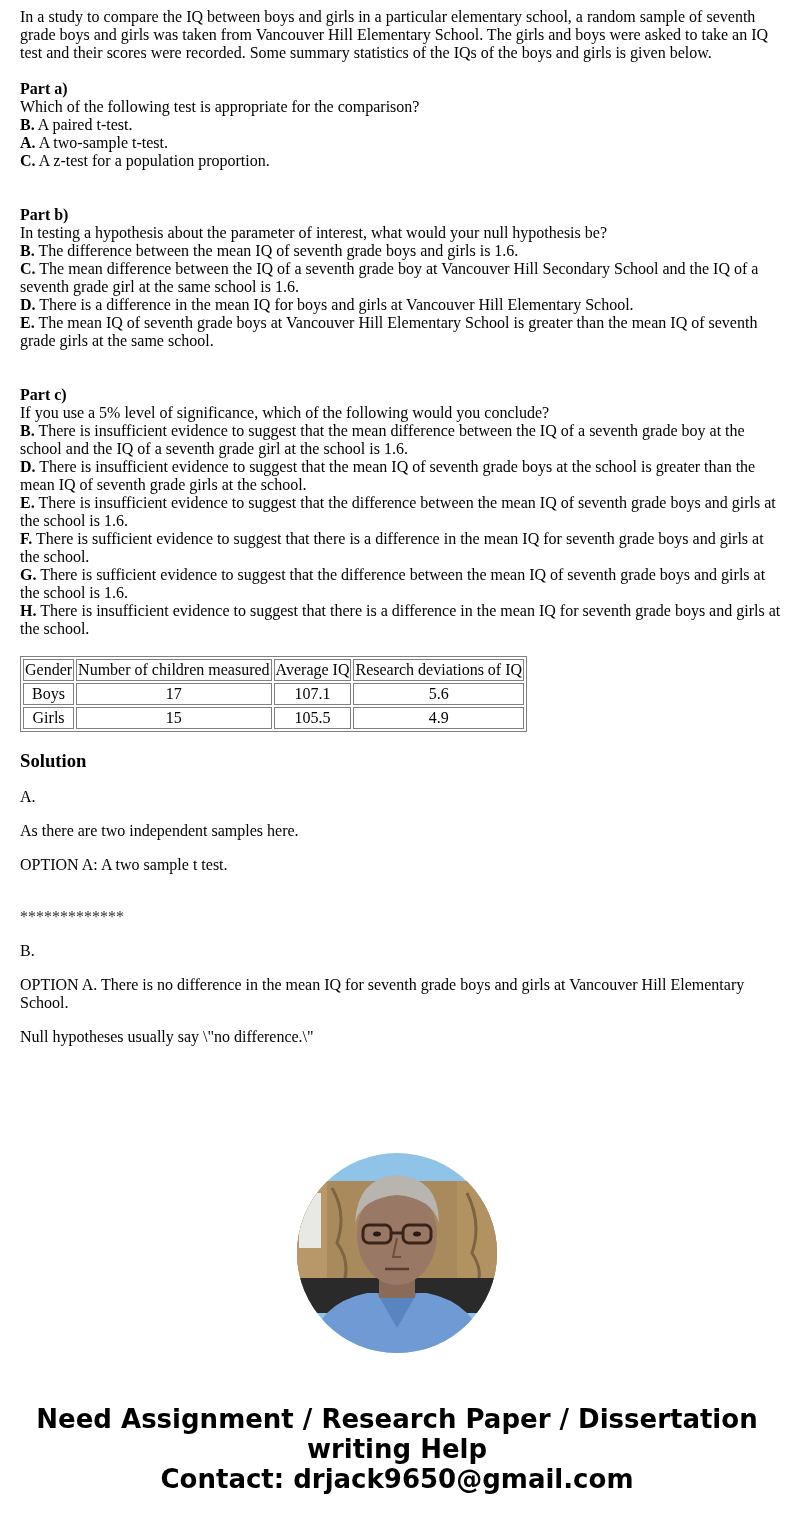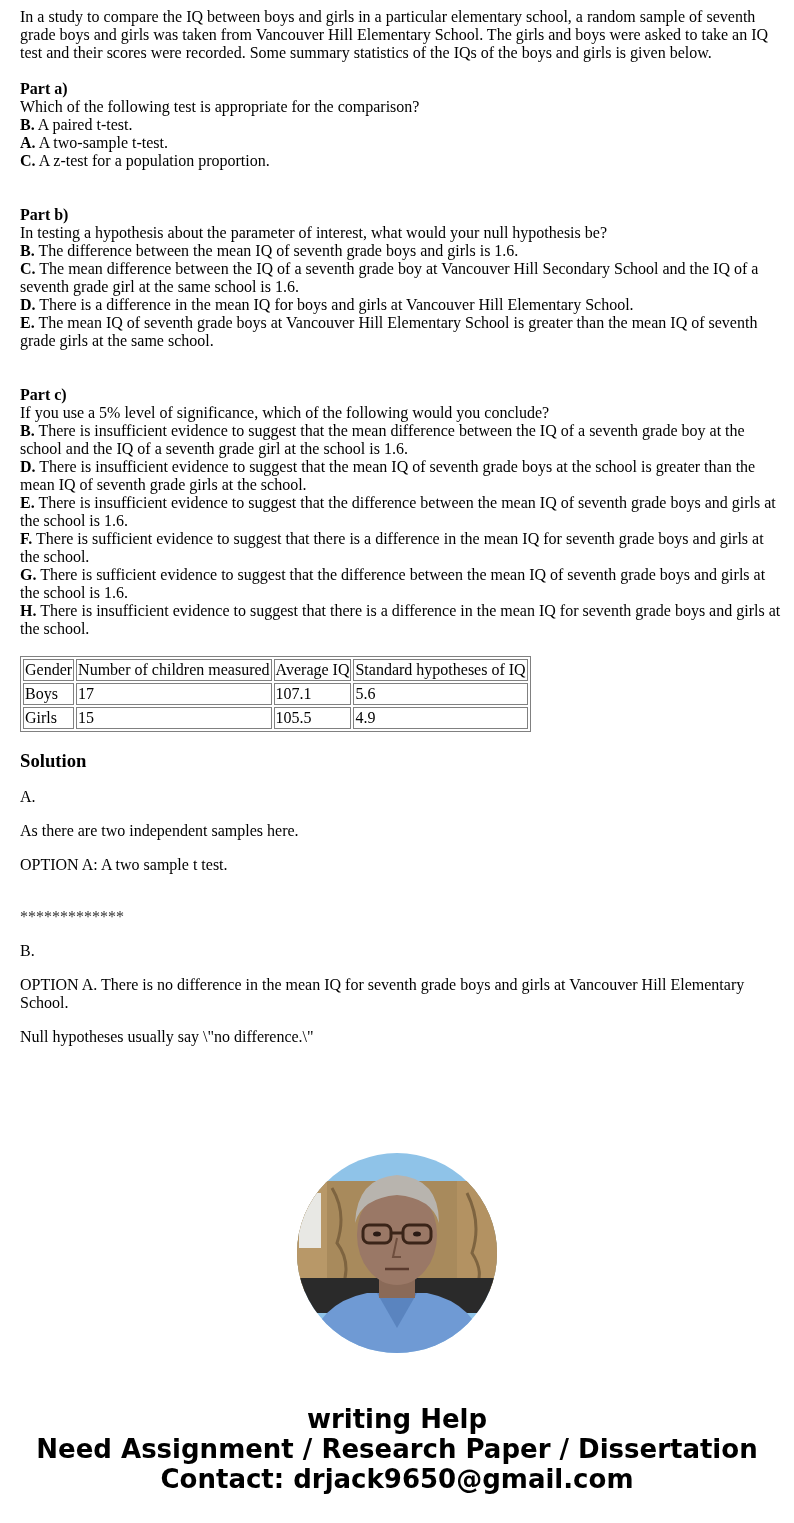--- a/index.html
+++ b/index.html
@@ -41,20 +41,21 @@
     .spacer-2 { height: 36px; }
     .table-wrap {
       margin-top: 18px;
     }
     table.stats {
       border: 1px solid #808080;
       border-collapse: separate;
       border-spacing: 2px;
       font-family: "Liberation Serif", serif;
       font-size: 16px;
+      text-align: center;
     }
     table.stats td {
       border: 1px solid #808080;
       padding: 1px;
       line-height: 18px;
       height: 18px;
     }
     h3.solution-title {
       font-size: 18.7px;
       font-weight: bold;
@@ -137,21 +138,21 @@
     <span class="option"><b>H.</b><span> There is insufficient evidence to suggest that there is a difference in the mean IQ for seventh grade boys and girls at the school.</span></span>
   </div>
 
   <div class="table-wrap">
     <table class="stats">
       <tbody>
           <tr>
         <td>Gender</td>
         <td>Number of children measured</td>
         <td>Average IQ</td>
-        <td>Standard hypotheses of IQ</td>
+        <td>Research deviations of IQ</td>
       </tr>
       <tr>
         <td>Boys</td>
         <td>17</td>
         <td>107.1</td>
         <td>5.6</td>
       </tr>
       <tr>
         <td>Girls</td>
         <td>15</td>
@@ -202,16 +203,16 @@
 
     <ellipse cx="80" cy="81" rx="4" ry="2.5" fill="#2a1a14"></ellipse>
     <ellipse cx="120" cy="81" rx="4" ry="2.5" fill="#2a1a14"></ellipse>
 
     <path d="M100 85 L96 104 L104 104" stroke="#6e4e3e" stroke-width="2" fill="none"></path>
     <line x1="88" y1="116" x2="112" y2="116" stroke="#5a3a2e" stroke-width="2.5"></line>
   </svg>
 </div>
 
 <div class="promo">
+  <span>Need Assignment / Research Paper / Dissertation</span>
   <span>writing Help</span>
-  <span>Need Assignment / Research Paper / Dissertation</span>
   <span>Contact: drjack9650@gmail.com</span>
 </div>
 
 </body></html>

